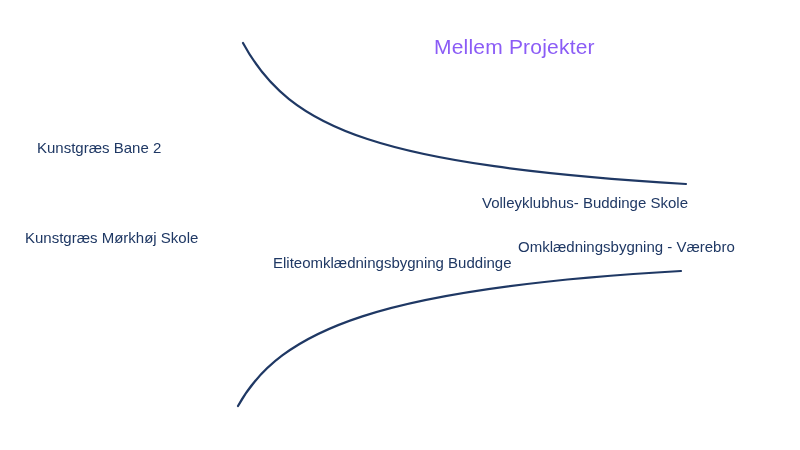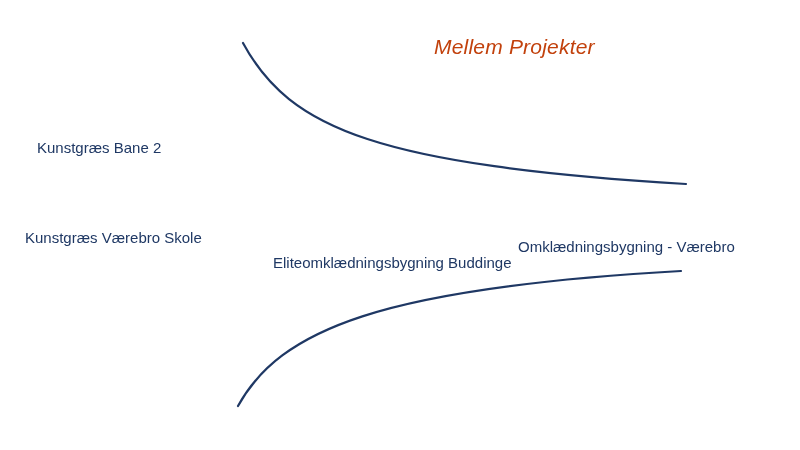--- a/index.html
+++ b/index.html
@@ -48,24 +48,25 @@
 </head>
 <body>
 
 <div class="slide">
 
   <svg class="curves-svg" viewBox="0 0 800 450" xmlns="http://www.w3.org/2000/svg">
     <path d="M 243 43 C 290 130, 380 165, 686 184" stroke="#1F3864"></path>
     <path d="M 238 406 C 280 330, 380 288, 681 271" stroke="#1F3864"></path>
   </svg>
 
-  <div class="slide-title" style="color:#c2410c;font-style:italic;">Mellem Projekter</div>
+  <div class="slide-title" style="color:#8b5cf6;">Mellem Projekter</div>
 
   <div class="label label-kunstgraes-bane" style="color:#1F3864;">Kunstgræs Bane 2</div>
 
-  <div class="label label-kunstgraes-skole" style="color:#1F3864;">Kunstgræs Værebro Skole</div>
+  <div class="label label-kunstgraes-skole" style="color:#1F3864;">Kunstgræs Mørkhøj Skole</div>
 
+  <div class="label label-volleyklubhus" style="color:#1F3864;">Volleyklubhus- Buddinge Skole</div>
 
   <div class="label label-eliteomklaedning" style="color:#1F3864;">Eliteomklædningsbygning Buddinge</div>
 
   <div class="label label-omklaedning" style="color:#1F3864;">Omklædningsbygning - Værebro</div>
 
 </div>
 
 </body></html>

